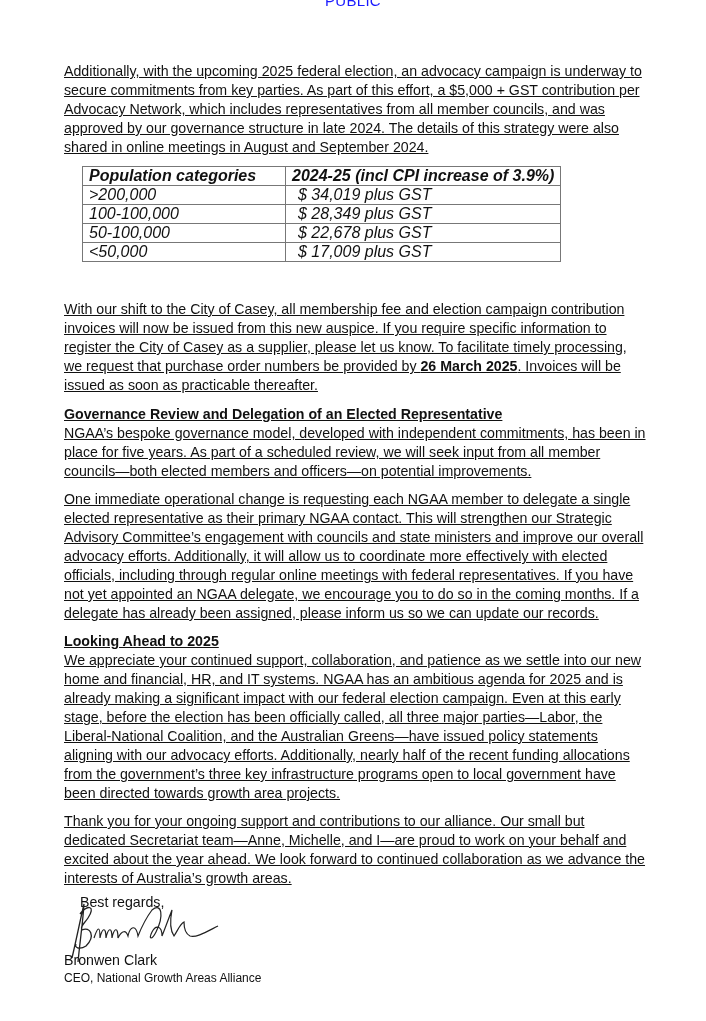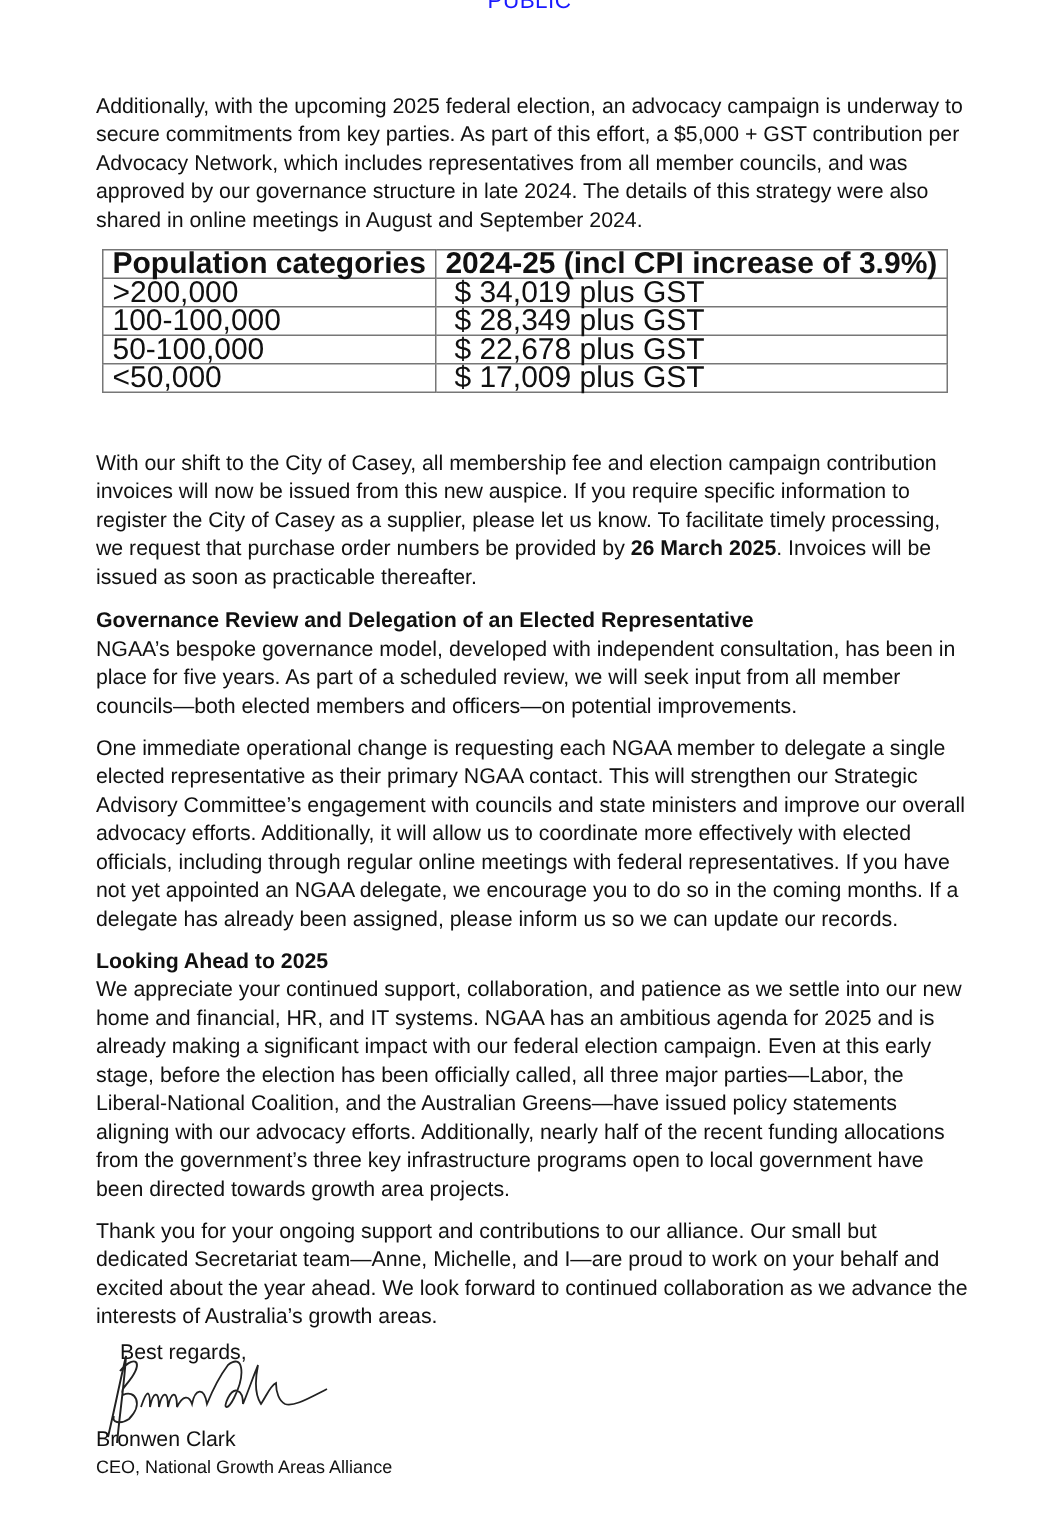--- a/index.html
+++ b/index.html
@@ -5,26 +5,26 @@
   html, body { margin: 0; padding: 0; background: #ffffff; }
   body {
     width: 706px; height: 1021px; overflow: hidden; position: relative;
     font-family: "Liberation Sans", sans-serif; color: #111111;
   }
   .classification {
     position: absolute; top: -8px; left: 0; width: 706px; text-align: center;
     color: #1a1aff; font-size: 15px; letter-spacing: 0.3px;
   }
   .page { position: absolute; left: 64px; top: 62px; width: 590px; }
-  p { margin: 0; font-size: 14.2px; line-height: 19px; }
+  p { margin: 0; font-size: 14.2px; line-height: 19px; text-decoration: underline; }
   .line { display: block; white-space: nowrap; }
   .para { margin-bottom: 9px; }
   .heading { font-weight: bold; display: block; white-space: nowrap; }
   table.fees {
-    border-collapse: collapse; font-size: 20px; margin: 3px 0 14px 4px;
+    border-collapse: collapse; font-size: 16px; margin: 3px 0 14px 18px; font-style: italic;
   }
   table.fees td, table.fees th {
     border: 1px solid #777; padding: 0 6px; height: 18px; line-height: 18px;
     text-align: left; white-space: nowrap;
   }
   table.fees th { font-weight: bold; }
   .c1 { width: 190px; }
   .c2 { width: 256px; }
   .c2v { padding-left: 12px !important; }
   .sig-block { position: relative; margin-top: 6px; height: 100px; }
@@ -76,21 +76,21 @@
   <p class="para" style="margin-bottom:10px;margin-top:38px;">
     <span class="line">With our shift to the City of Casey, all membership fee and election campaign contribution</span>
     <span class="line">invoices will now be issued from this new auspice. If you require specific information to</span>
     <span class="line">register the City of Casey as a supplier, please let us know. To facilitate timely processing,</span>
     <span class="line"><span>we request that purchase order numbers be provided by </span><b>26 March 2025</b><span>. Invoices will be</span></span>
     <span class="line">issued as soon as practicable thereafter.</span>
   </p>
 
   <p class="para">
     <span class="heading">Governance Review and Delegation of an Elected Representative</span>
-    <span class="line">NGAA’s bespoke governance model, developed with independent consultation, has been in</span>
+    <span class="line">NGAA’s bespoke governance model, developed with independent commitments, has been in</span>
     <span class="line">place for five years. As part of a scheduled review, we will seek input from all member</span>
     <span class="line">councils—both elected members and officers—on potential improvements.</span>
   </p>
 
   <p class="para">
     <span class="line">One immediate operational change is requesting each NGAA member to delegate a single</span>
     <span class="line">elected representative as their primary NGAA contact. This will strengthen our Strategic</span>
     <span class="line">Advisory Committee’s engagement with councils and state ministers and improve our overall</span>
     <span class="line">advocacy efforts. Additionally, it will allow us to coordinate more effectively with elected</span>
     <span class="line">officials, including through regular online meetings with federal representatives. If you have</span>

